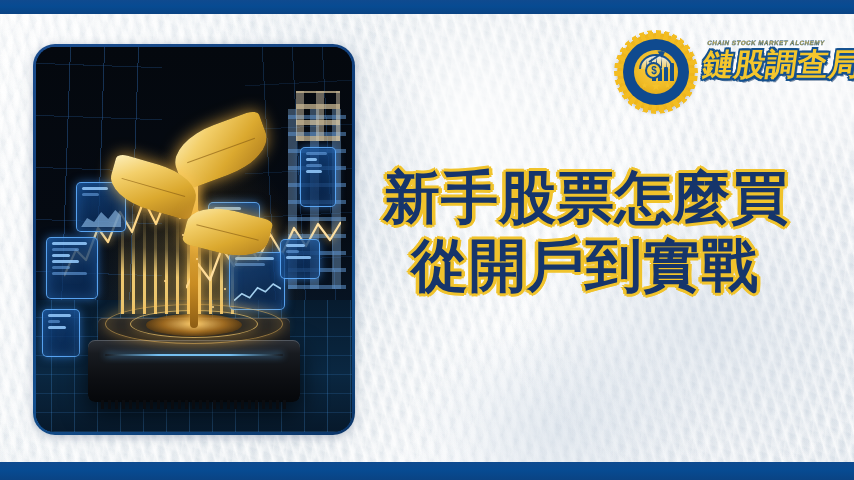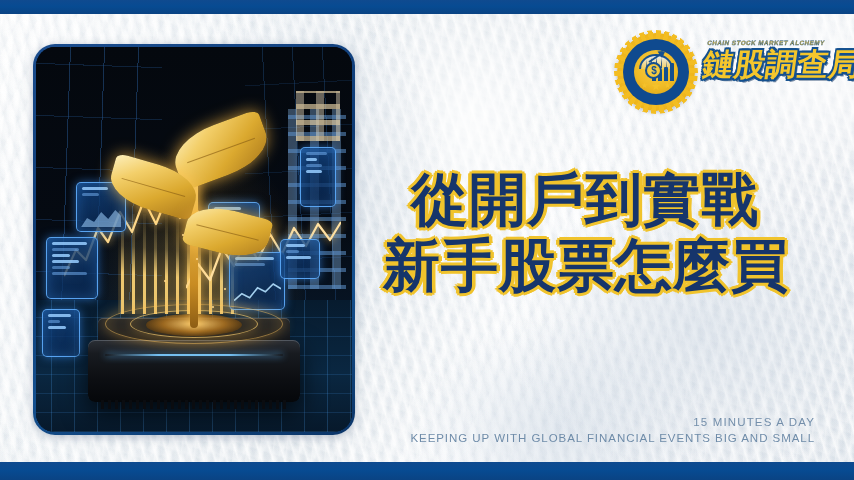--- a/index.html
+++ b/index.html
@@ -531,22 +531,18 @@
         </div>
       </div>
     </div>
     <div class="wordmark">
       <div class="wm-eng">CHAIN STOCK MARKET ALCHEMY</div>
       <div class="wm-cn">鏈股調查局</div>
     </div>
   </div>
 
   <div class="headline">
+    <div class="hl-line l1">新手股票怎麼買</div>
     <div class="hl-line l2">從開戶到實戰</div>
-    <div class="hl-line l1">新手股票怎麼買</div>
   </div>
 
-  <div class="tagline">
-    <div class="tag-1">15 MINUTES A DAY</div>
-    <div class="tag-2">KEEPING UP WITH GLOBAL FINANCIAL EVENTS BIG AND SMALL</div>
-  </div>
 
 </div>
 
 </body></html>

